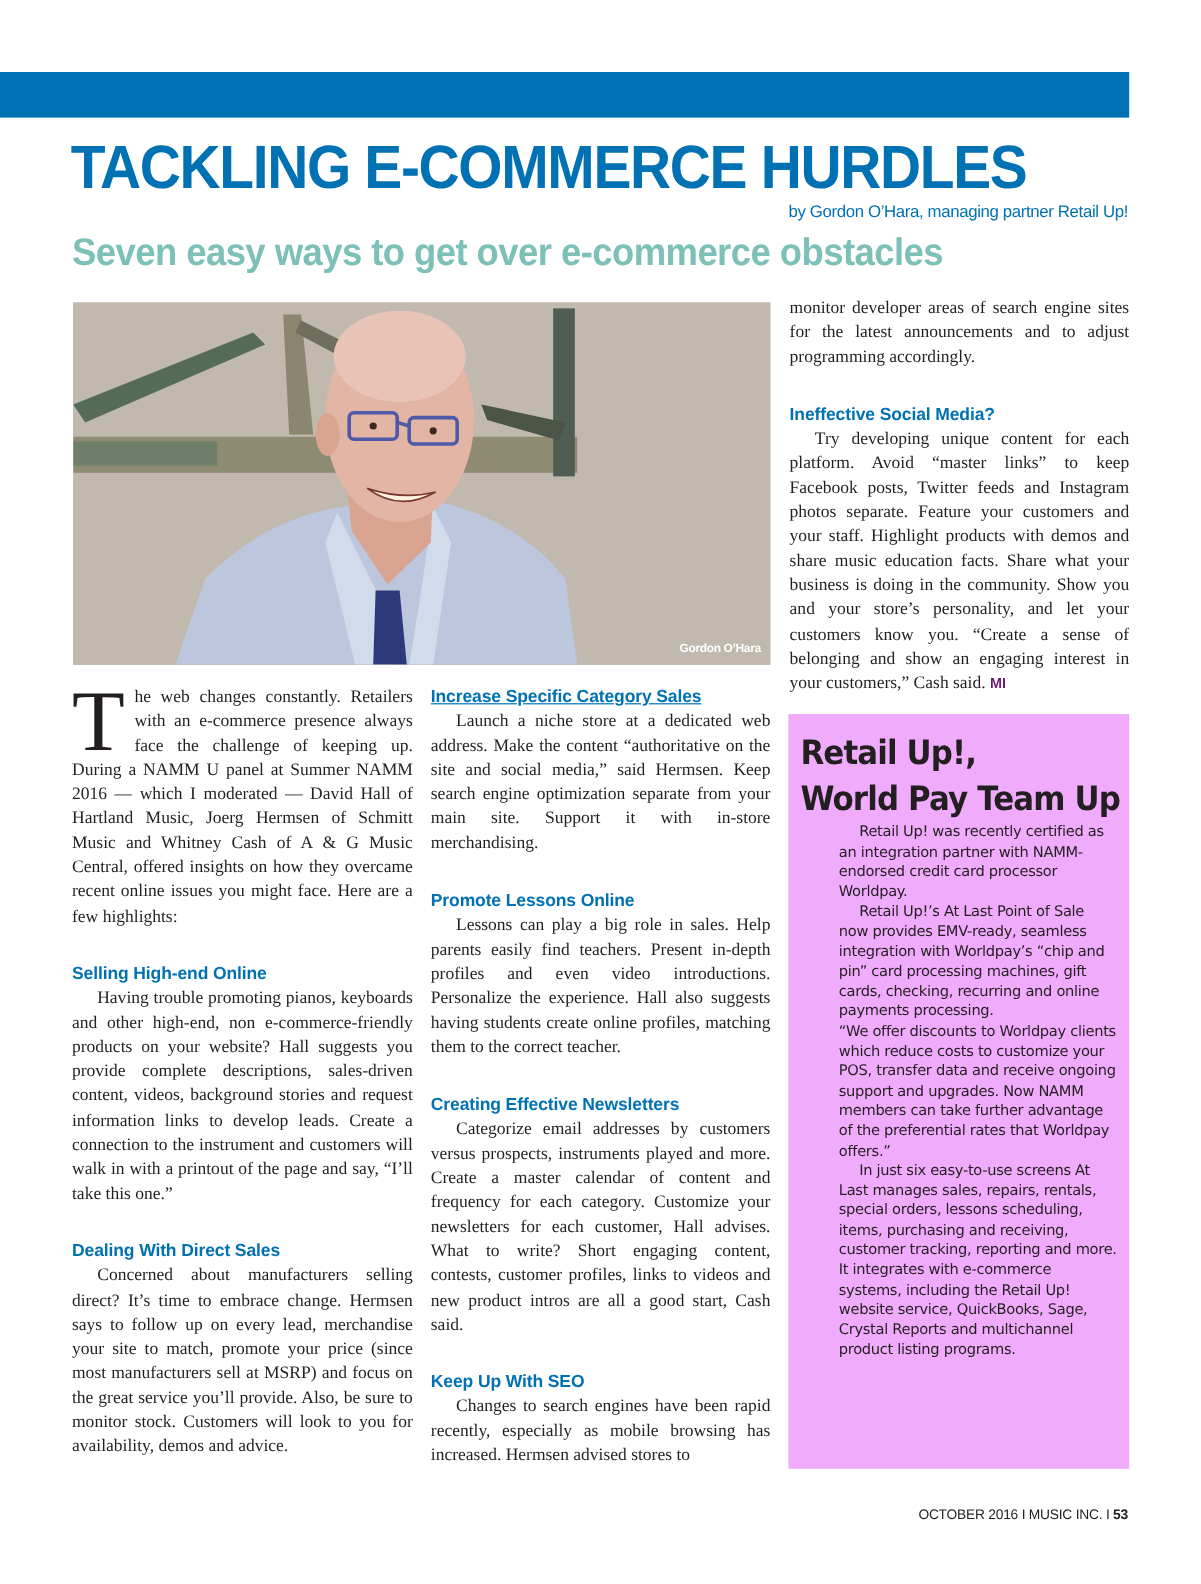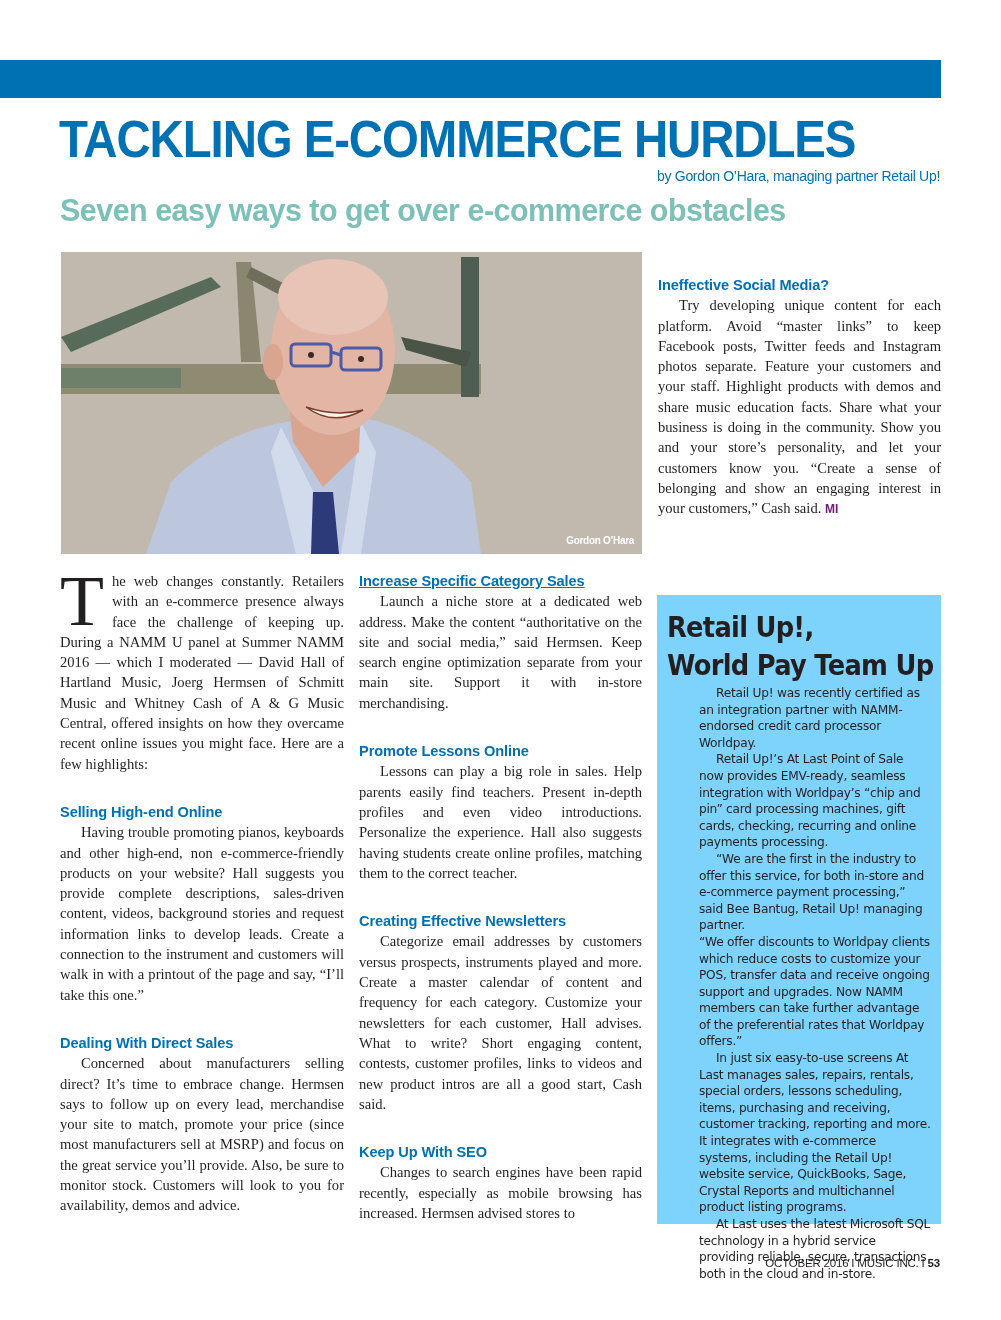--- a/index.html
+++ b/index.html
@@ -51,21 +51,21 @@
   }
   .col h3.first { margin-top: 0; text-decoration: underline; }
   .dropcap {
     float: left; font-size: 72px; line-height: 56px; height: 58px;
     margin: 2px 8px 0 0; font-family: "Liberation Serif", serif; color: #231f20; font-weight: 400;
   }
   .mi { font-family: "Liberation Sans", sans-serif; font-weight: 700; font-size: 12px; color: #701a75; }
 
   .sidebar {
     position: absolute; left: 657px; top: 595px; width: 284px; height: 629px;
-    background: #7dd3fc; padding: 14px 10px 0 10px; color: #231f20;
+    background: #f0abfc; padding: 14px 10px 0 10px; color: #231f20;
     font-family: "DejaVu Sans", sans-serif;
   }
   .sidebar h2 {
     font-family: "DejaVu Sans", sans-serif; font-weight: 700;
     font-size: 28px; line-height: 38px; letter-spacing: -0.8px; color: #231f20;
     transform: scaleX(0.92); transform-origin: left top; white-space: nowrap;
   }
   .sidebar p {
     font-size: 12.2px; line-height: 16.6px; text-indent: 17px; letter-spacing: -0.25px; margin-left: 32px;
   }
@@ -137,28 +137,27 @@
   <p>Launch a niche store at a dedicated web address. Make the content “authoritative on the site and social media,” said Hermsen. Keep search engine optimization separate from your main site. Support it with in-store merchandising.</p>
   <h3>Promote Lessons Online</h3>
   <p>Lessons can play a big role in sales. Help parents easily find teachers. Present in-depth profiles and even video introductions. Personalize the experience. Hall also suggests having students create online profiles, matching them to the correct teacher.</p>
   <h3>Creating Effective Newsletters</h3>
   <p>Categorize email addresses by customers versus prospects, instruments played and more. Create a master calendar of content and frequency for each category. Customize your newsletters for each customer, Hall advises. What to write? Short engaging content, contests, customer profiles, links to videos and new product intros are all a good start, Cash said.</p>
   <h3>Keep Up With SEO</h3>
   <p>Changes to search engines have been rapid recently, especially as mobile browsing has increased. Hermsen advised stores to</p>
 </div>
 
 <div class="col col3">
+  <p class="noindent">monitor developer areas of search engine sites for the latest announcements and to adjust programming accordingly.</p>
   <h3>Ineffective Social Media?</h3>
   <p><span>Try developing unique content for each platform. Avoid “master links” to keep Facebook posts, Twitter feeds and Instagram photos separate. Feature your customers and your staff. Highlight products with demos and share music education facts. Share what your business is doing in the community. Show you and your store’s personality, and let your customers know you. “Create a sense of belonging and show an engaging interest in your customers,” Cash said.</span> <span class="mi">MI</span></p>
 </div>
 
 <div class="sidebar">
   <h2>Retail Up!,</h2>
   <h2>World Pay Team Up</h2>
   <p>Retail Up! was recently certified as an integration partner with NAMM-endorsed credit card processor Worldpay.</p>
   <p>Retail Up!’s At Last Point of Sale now provides EMV-ready, seamless integration with Worldpay’s “chip and pin” card processing machines, gift cards, checking, recurring and online payments processing.</p>
-  <p>“We are the first in the industry to offer this service, for both in-store and e-commerce payment processing,” said Bee Bantug, Retail Up! managing partner.</p>
   <p class="cont">“We offer discounts to Worldpay clients which reduce costs to customize your POS, transfer data and receive ongoing support and upgrades. Now NAMM members can take further advantage of the preferential rates that Worldpay offers.”</p>
   <p>In just six easy-to-use screens At Last manages sales, repairs, rentals, special orders, lessons scheduling, items, purchasing and receiving, customer tracking, reporting and more. It integrates with e-commerce systems, including the Retail Up! website service, QuickBooks, Sage, Crystal Reports and multichannel product listing programs.</p>
-  <p>At Last uses the latest Microsoft SQL technology in a hybrid service providing reliable, secure, transactions both in the cloud and in-store.</p>
 </div>
 
 <div class="folio"><span>OCTOBER 2016 I MUSIC INC. I </span><b>53</b></div>
 
 </body></html>

